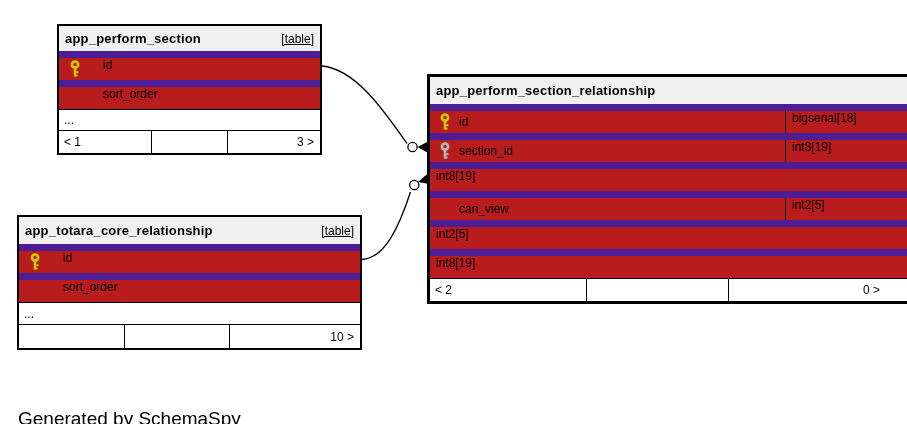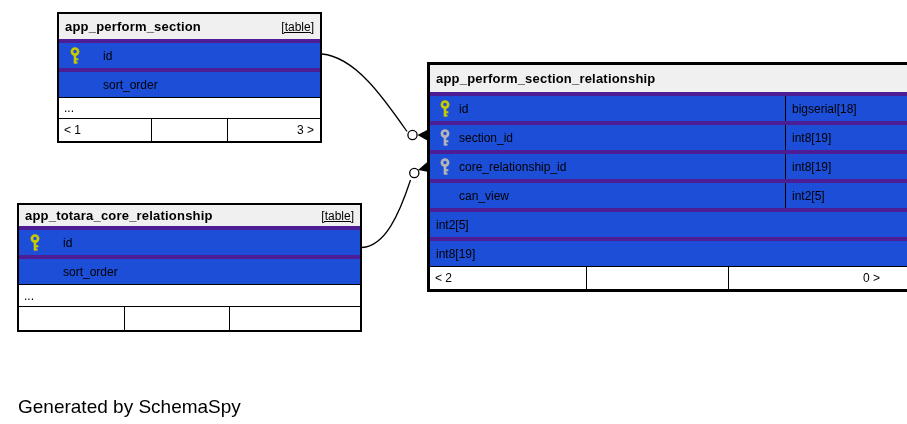--- a/index.html
+++ b/index.html
@@ -2,41 +2,41 @@
 <html style="--primary-key: #c9c900; --foreign-key: #b5b5b5; --header-bg: #f0f0f0; --table-border: #000000; --canvas-bg: #ffffff;"><head>
 <meta charset="utf-8">
 <style>
   * { margin:0; padding:0; box-sizing:border-box; }
   html,body { background:#ffffff; }
   body {
     font-family: "Liberation Sans", "DejaVu Sans", sans-serif;
     width:907px; height:424px; overflow:hidden; position:relative;
     color:#000;
   }
-  .canvas { position:absolute; inset:0; background:var(--canvas-bg,#fff); }
+  .canvas { position:absolute; inset:0; background:var(--canvas-bg,#fff);margin-top:12px; }
 
   svg.wires { position:absolute; left:0; top:0; pointer-events:none; }
 
   .tbl {
     position:absolute; background:#fff; border:2px solid var(--table-border,#000);
   }
   .tbl.focus { border-width:3px; }
 
   .thead {
     background:var(--header-bg,#f0f0f0);
     display:flex; align-items:center; justify-content:space-between;
     padding:0 6px;
   }
   .tname { font-weight:bold; font-size:13px; letter-spacing:.2px; }
   .ttag  { font-size:12px;text-decoration:underline; }
 
   .trow {
-    border-top:4px solid #4c1d95;
-    display:flex; align-items:center;
-    font-size:12px; background:#1d4ed8;
+    border-top:7px solid #4c1d95;
+    display:flex; 
+    font-size:12px; background:#b91c1c;
   }
   .kslot { display:flex; align-items:center; padding-left:10px; width:44px; flex:none; }
   .focus .kslot { width:29px; padding-left:9px; }
   .key { width:12px; height:18px; flex:none; }
   .pk { color:var(--primary-key,#c9c900); }
   .fk { color:var(--foreign-key,#b5b5b5); }
 
   .c-name { flex:1; }
   .focus .c-name { flex:none; width:356px; align-self:stretch;
                    border-right:1px solid #000; display:flex; align-items:center; }
@@ -54,21 +54,21 @@
   
   #t1 { left:57px; top:12px; width:265px; }
   #t1 .thead { height:25px; }
   #t1 .trow { height:29px; }
   #t1 .ellipsis-row { height:21px; }
   #t1 .pager { height:23px; }
   #t1 .pc0 { width:93px; } #t1 .pc1 { width:76px; } #t1 .pc2 { width:92px; }
 
   
   #t2 { left:17px; top:203px; width:345px; }
-  #t2 .thead { height:21px; }
+  #t2 .thead { height:27px; }
   #t2 .trow { height:29px; }
   #t2 .ellipsis-row { height:22px; }
   #t2 .pager { height:24px; }
   #t2 .pc0 { width:106px; } #t2 .pc1 { width:105px; } #t2 .pc2 { width:130px; }
 
   
   #t3 { left:427px; top:62px; width:538px; }
   #t3 .thead { height:27px; }
   #t3 .trow { height:29px; }
   #t3 .pager { height:23px; }
@@ -138,20 +138,21 @@
       <span class="c-name">id</span>
     </div>
     <div class="trow">
       <span class="kslot"></span>
       <span class="c-name">sort_order</span>
     </div>
     <div class="ellipsis-row">...</div>
     <div class="pager">
       <span class="pcell div p-left pc0"></span>
       <span class="pcell div pc1"></span>
+      <span class="pcell p-right pc2">10 &gt;</span>
     </div>
   </div>
 
   <div class="tbl focus" id="t3">
     <div class="thead">
       <span class="tname">app_perform_section_relationship</span>
       <span class="ttag">[table]</span>
     </div>
     <div class="trow">
       <span class="c-name">
@@ -169,28 +170,20 @@
         <span class="kslot">
           <svg class="key fk" viewBox="0 0 12 18">
               <use href="#key-icon"></use>
             </svg>
         </span>
         <span>section_id</span>
       </span>
       <span class="c-type">int8[19]</span>
     </div>
     <div class="trow">
-      <span class="c-name">
-        <span class="kslot">
-          <svg class="key fk" viewBox="0 0 12 18">
-              <use href="#key-icon"></use>
-            </svg>
-        </span>
-        <span>core_relationship_id</span>
-      </span>
       <span class="c-type">int8[19]</span>
     </div>
     <div class="trow">
       <span class="c-name">
         <span class="kslot"></span>
         <span>can_view</span>
       </span>
       <span class="c-type">int2[5]</span>
     </div>
     <div class="trow">

